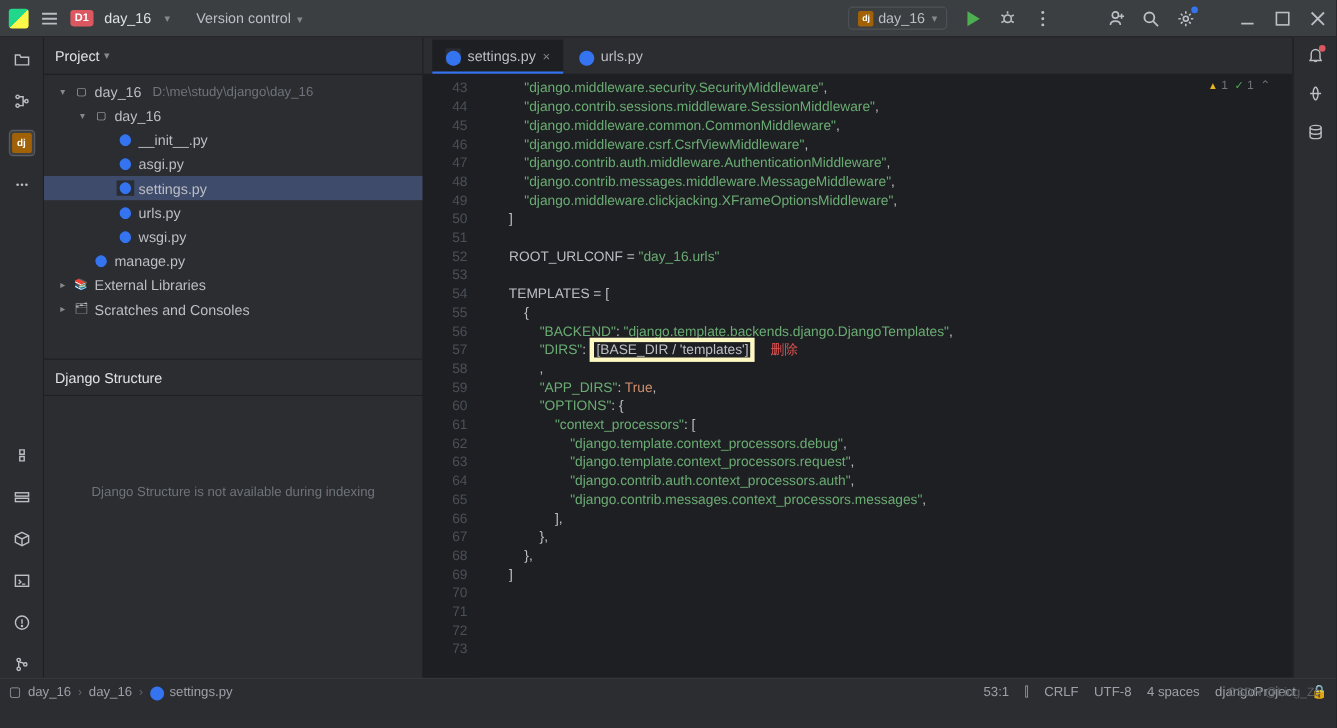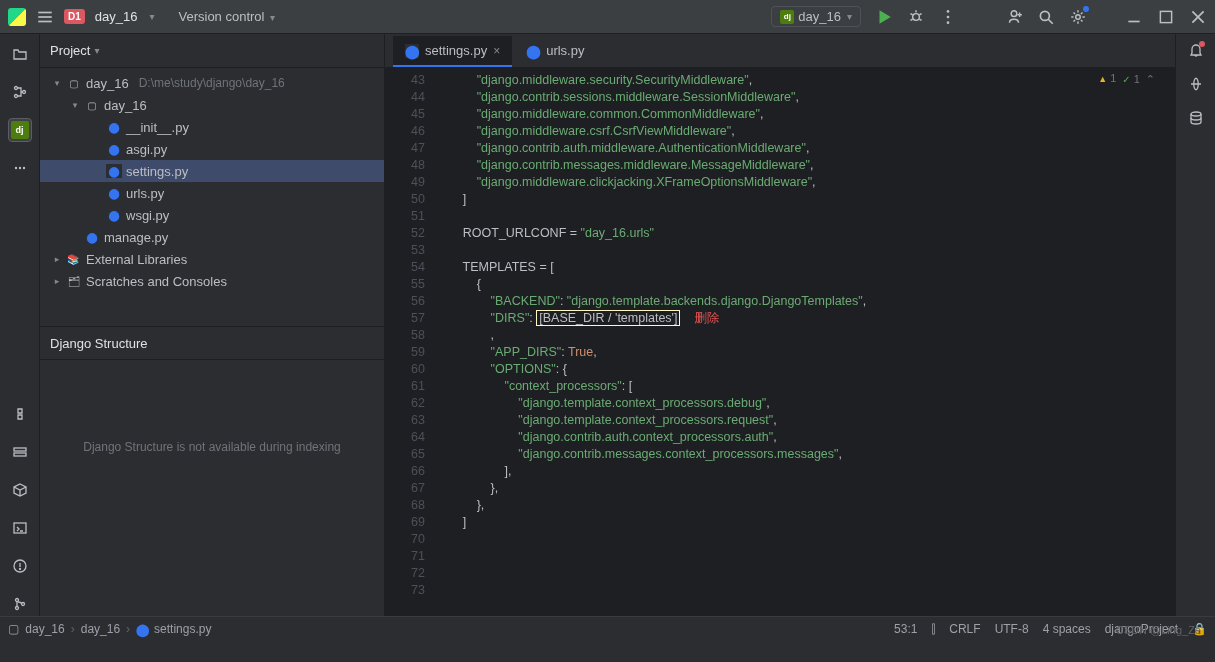--- a/index.html
+++ b/index.html
@@ -8,21 +8,21 @@
 
 .titlebar { height:34px; background:#3c3f41; display:flex; align-items:center; padding:0 8px; border-bottom:1px solid #1e1f22;}
 .titlebar .left { display:flex; align-items:center; gap:10px; }
 .app-logo { width:18px; height:18px; background:linear-gradient(135deg,#21d789 50%,#fcf84a 50%); border-radius:3px; }
 .proj-badge { background:#db5860; color:#fff; font-size:10px; padding:2px 4px; border-radius:3px; font-weight:bold;}
 .proj-name { font-size:13px; color:#dfe1e5; }
 .chev { color:#888; font-size:10px; margin-left:2px;}
 .vcmenu { font-size:13px; color:#bcbec4; margin-left:14px;}
 .titlebar .right { margin-left:auto; display:flex; align-items:center; gap:14px; }
 .run-config { display:flex; align-items:center; gap:4px; font-size:13px; padding:2px 8px; border-radius:4px; border:1px solid #4e5157;}
-.dj-icon{ width:14px; height:14px; background:#4d7c0f; border-radius:2px; display:inline-flex; align-items:center; justify-content:center; color:#fff; font-size:8px; font-weight:bold;}
+.dj-icon{ width:14px; height:14px; background:#a16207; border-radius:2px; display:inline-flex; align-items:center; justify-content:center; color:#fff; font-size:8px; font-weight:bold;}
 .tb-icon { color:#bcbec4; display:flex; align-items:center; }
 .tb-icon svg { width:18px; height:18px; }
 .play { color:#4caf50; }
 .gear-badge{ position:relative;}
 .gear-badge::after{ content:""; position:absolute; top:-2px; right:-2px; width:6px; height:6px; background:#3574f0; border-radius:50%;}
 
 
 .body-row { display:flex; height:582px; }
 .iconstrip { width:40px; background:#2b2d30; border-right:1px solid #1e1f22; display:flex; flex-direction:column; align-items:center; padding-top:8px; gap:14px;}
 .iconstrip .strip-icon { width:24px; height:24px; display:flex; align-items:center; justify-content:center; color:#bcbec4; border-radius:4px;}
@@ -51,21 +51,21 @@
 .editor { flex:1; display:flex; flex-direction:column; background:#1e1f22;}
 .tabs { height:34px; display:flex; align-items:end; background:#2b2d30; border-bottom:1px solid #1e1f22; padding-left:8px; gap:2px;}
 .tab { display:flex; align-items:center; gap:6px; padding:7px 12px; font-size:13px; color:#bcbec4; border-bottom:2px solid transparent;}
 .tab.active{ border-bottom:2px solid #3574f0; background:#1e1f22;}
 .tab .close{ color:#888; font-size:12px;}
 .code-area { flex:1; display:flex; overflow:hidden; font-family:"JetBrains Mono","Consolas",monospace; font-size:12.5px; position:relative;}
 .gutter { width:50px; text-align:right; padding:4px 10px 4px 0; color:#4b5059; line-height:17px; background:#1e1f22; user-select:none;}
 .code { flex:1; padding:4px 0; line-height:17px; color:#bcbec4; position:relative;}
 .code .row{ height:17px; white-space:pre;}
 .s-str{ color:#6aab73;} .s-key{ color:#6aab73;} .s-bool{color:#cf8e6d;}
-.code .redbox2{ border:1px solid #fef9c3; padding:0 2px;}
+.code .redbox2{ border:4px solid #fef9c3; padding:0 2px;}
 .code .redtxt2{ color:#e05252; margin-left:14px;}
 .code-hint{ position:absolute; top:2px; right:20px; font-size:11px; color:#6f737a; display:flex; gap:6px; align-items:center;}
 .code-hint .warn::before{content:"▲"; color:#e6b422; font-size:9px; margin-right:3px;}
 .code-hint .ok::before{content:"✓"; color:#4caf50; font-size:10px; margin-right:3px;}
 
 .rightstrip { width:40px; background:#2b2d30; border-left:1px solid #1e1f22; display:flex; flex-direction:column; align-items:center; padding-top:8px; gap:14px;}
 .rightstrip .strip-icon{ position:relative;}
 .rightstrip .strip-icon svg{width:16px;height:16px;}
 .bell-dot::after{content:"";position:absolute;top:-1px;right:-1px;width:6px;height:6px;background:#db5860;border-radius:50%;}
 

